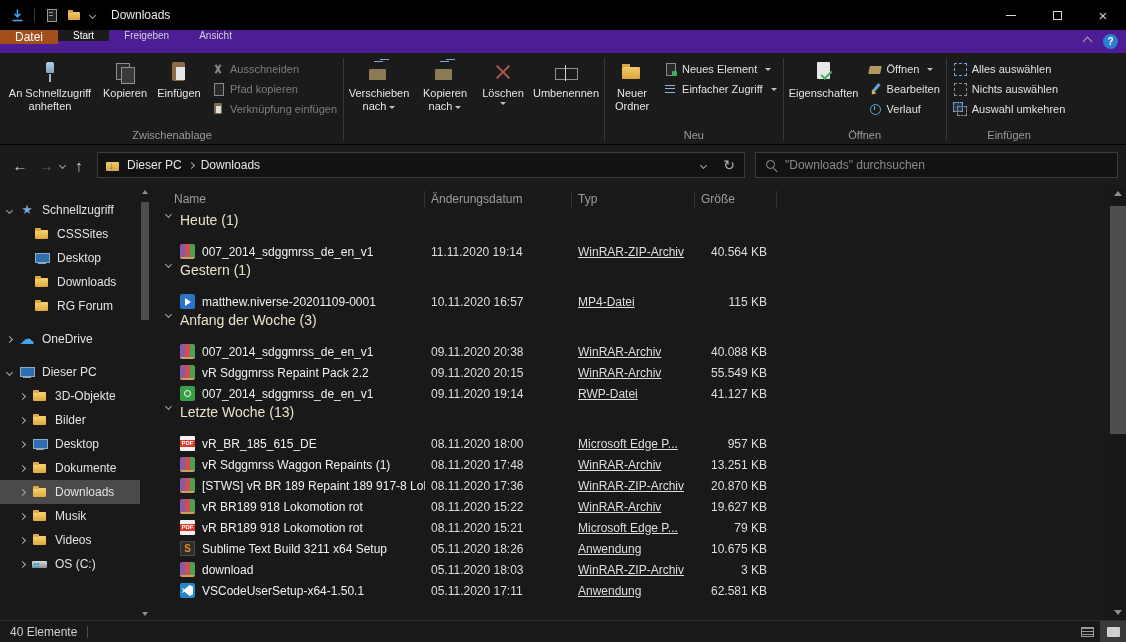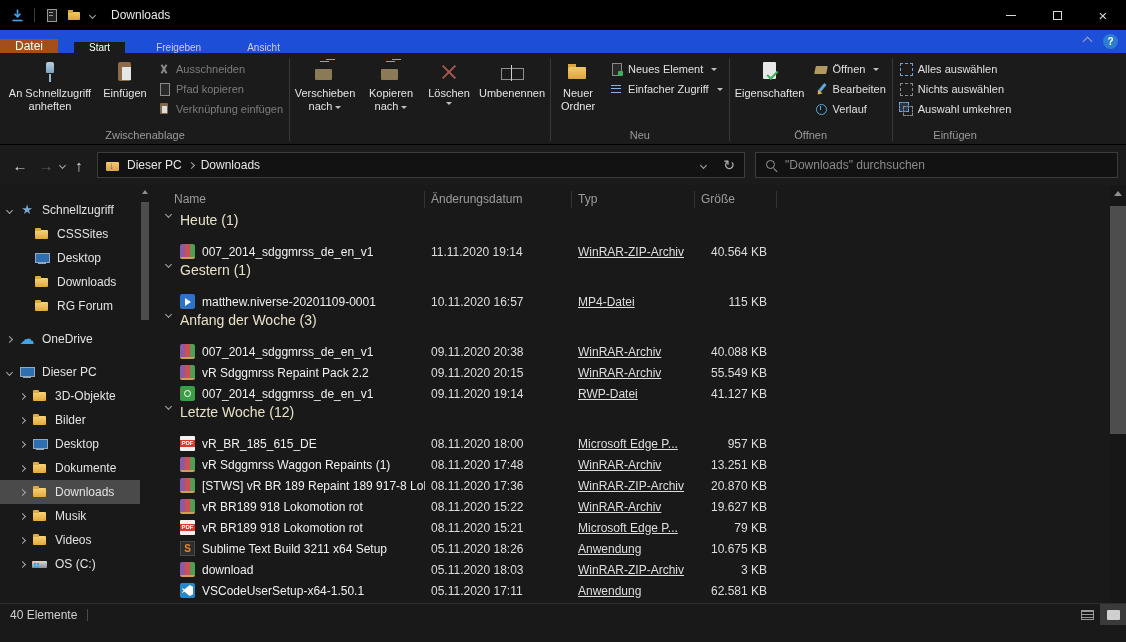--- a/index.html
+++ b/index.html
@@ -31,21 +31,21 @@
   .chev.up    { transform:rotate(-135deg); }
   .chev.tiny  { width:5px; height:5px; }
   .dd { display:inline-block; width:0; height:0; border-left:3px solid transparent; border-right:3px solid transparent;
         border-top:3px solid #c0c0c0; margin-left:3px; vertical-align:middle; }
   .dd.block { display:block; margin:2px auto 0; }
   .tri { width:0; height:0; border-left:4px solid transparent; border-right:4px solid transparent; position:absolute; left:50%; transform:translateX(-50%); }
   .tri.up { border-bottom:5px solid #8f8f8f; top:5px; }
   .tri.down { border-top:5px solid #8f8f8f; bottom:5px; }
 
   
-  .tabrow { height:23px; background:#1d4ed8; display:flex; align-items:flex-end; position:relative;gap:16px; }
+  .tabrow { height:23px; background:#4c1d95; display:flex; align-items:flex-start; position:relative; }
   .file-tab { width:58px; background:#a34e1b; color:#fff; font-size:12px; display:flex; align-items:center; justify-content:center; }
   .rtab { padding:0 15px; display:flex; align-items:center; color:#cfcfcf; font-size:10px; }
   .rtab.active { background:#1b1b1b; color:#fff; }
   .tab-right { position:absolute; right:8px; top:0; height:100%; display:flex; align-items:center; gap:12px; }
   .help-btn { width:15px; height:15px; border-radius:50%; background:#2d7dd2; color:#fff; font-size:10px; font-weight:bold;
               display:flex; align-items:center; justify-content:center; }
 
   
   .ribbon { height:92px; background:#1b1b1b; border-bottom:1px solid #000; display:flex; align-items:stretch; padding:2px 0 0 2px; }
   .rgroup { display:flex; flex-direction:column; }
@@ -170,21 +170,21 @@
   .fic-sublime { background:#2d2d2d; border:1px solid #4a4a4a; }
   .fic-sublime::before { content:"S"; position:absolute; left:0; right:0; top:1px; text-align:center; color:#e8862a; font-size:10px; font-weight:bold; }
   .fic-vscode { background:#2489ca; border-radius:2px; }
   .fic-vscode::before { content:""; position:absolute; left:2px; top:2px; right:2px; bottom:2px; background:#fff;
        clip-path:polygon(70% 0,100% 15%,100% 85%,70% 100%,20% 60%,5% 72%,0 65%,15% 50%,0 35%,5% 28%,20% 40%); }
 
   .list-scroll { width:16px; background:#171717; position:relative; flex:none; }
   .list-scroll .thumb { position:absolute; left:0; width:16px; top:20px; height:228px; background:#4d4d4d; }
 
   
-  .statusbar { position:absolute; left:0; right:0; bottom:17px; height:22px; background:#191919; border-top:1px solid #2e2e2e;
+  .statusbar { position:absolute; left:0; right:0; bottom:0; height:22px; background:#191919; border-top:1px solid #2e2e2e;
                display:flex; align-items:center; padding-left:10px; color:#cfcfcf; font-size:12px; gap:10px; }
   .sb-sep { width:1px; height:12px; background:#4a4a4a; }
   .sb-right { margin-left:auto; display:flex; height:100%; }
   .view-btn { width:26px; display:flex; align-items:center; justify-content:center; }
   .view-btn.active { background:#3a3a3a; }
   .vi-details { width:13px; height:10px; border:1px solid #9a9a9a;
        background:repeating-linear-gradient(180deg,#9a9a9a 0 1px,transparent 1px 3px); }
   .vi-thumbs { width:13px; height:10px; background:#cfcfcf; border-radius:1px; }
 </style>
 </head>
@@ -226,20 +226,24 @@
     </div>
   </div>
 
   <div class="ribbon">
 
     <div class="rgroup">
       <div class="rgroup-content">
         <button class="rbtn-lg" style="width:96px">
           <span class="ric ric-pin"></span>
           <span>An Schnellzugriff anheften</span>
+        </button>
+        <button class="rbtn-lg" style="width:54px">
+          <span class="ric ric-copy"></span>
+          <span>Kopieren</span>
         </button>
         <button class="rbtn-lg" style="width:54px">
           <span class="ric ric-paste"></span>
           <span>Einfügen</span>
         </button>
         <div class="rcol">
           <button class="rbtn-sm disabled">
             <span class="ric14 ric-cut"></span>
             <span>Ausschneiden</span>
           </button>
@@ -519,21 +523,21 @@
             <span class="fic fic-rwp"></span>
             <span>007_2014_sdggmrss_de_en_v1</span>
           </div>
         <div class="fc date">09.11.2020 19:14</div>
         <div class="fc type">RWP-Datei</div>
         <div class="fc size">41.127 KB</div>
       </div>
 
       <div class="fgroup">
         <span class="chev down tiny"></span>
-        <span class="glabel">Letzte Woche (12)</span>
+        <span class="glabel">Letzte Woche (13)</span>
       </div>
       <div class="frow">
         <div class="fc name">
             <span class="fic fic-pdf"></span>
             <span>vR_BR_185_615_DE</span>
           </div>
         <div class="fc date">08.11.2020 18:00</div>
         <div class="fc type">Microsoft Edge P...</div>
         <div class="fc size">957 KB</div>
       </div>

